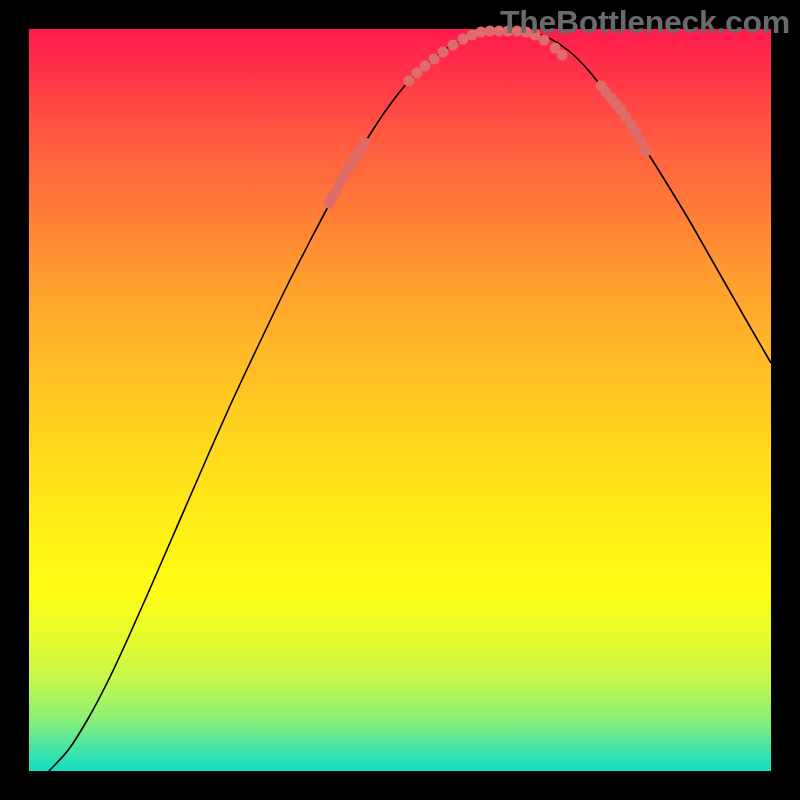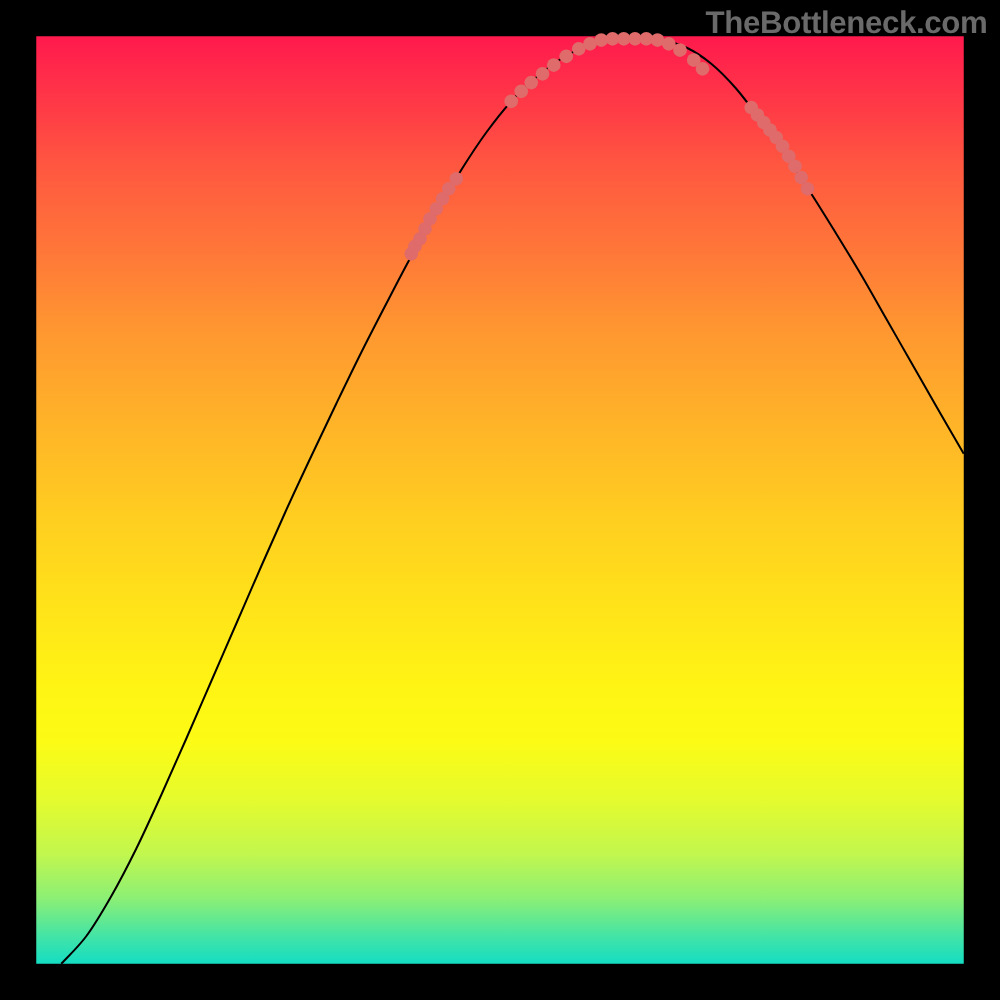--- a/index.html
+++ b/index.html
@@ -33,21 +33,21 @@
       #8bef75 93%,
       #44e4a6 97%,
       #14ddc3 100%
     );
   }
   .watermark {
     position: absolute;
     top: 4px;
     right: 10px;
     font-family: "Segoe UI", Arial, sans-serif;
-    font-size: 25px;
+    font-size: 32px;
     font-weight: 600;
     color: #6a6a6a;
     letter-spacing: -0.3px;
   }
   svg.plot {
     position: absolute;
     left: 0;
     top: 0;
     width: 742px;
     height: 742px;

